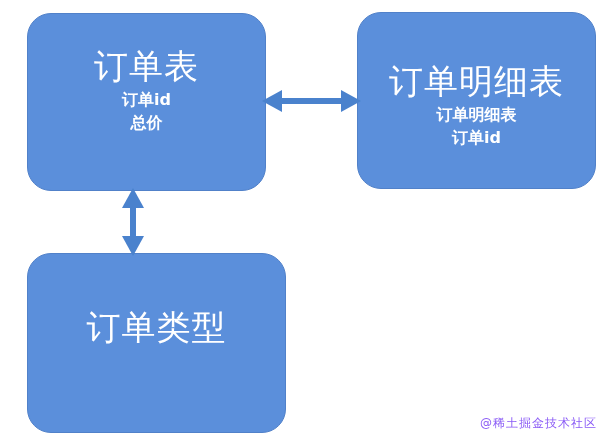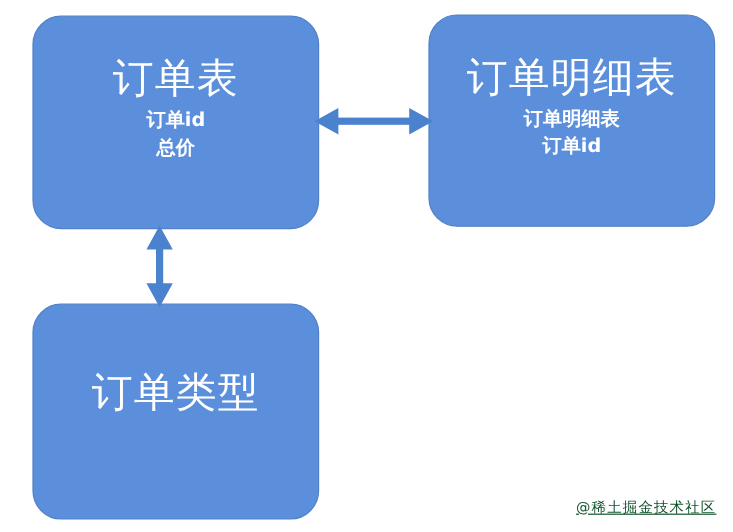--- a/index.html
+++ b/index.html
@@ -57,26 +57,26 @@
     top: 13px;
     width: 239px;
     height: 178px;
     padding-top: 32px;
   }
   #box-order-detail {
     left: 357px;
     top: 12px;
     width: 239px;
     height: 177px;
-    padding-top: 32px;
+    padding-top: 48px;
   }
   #box-order-type {
     left: 27px;
     top: 253px;
-    width: 239px;
+    width: 259px;
     height: 180px;
     padding-top: 53px;
   }
 
   
   .connector {
     position: absolute;
   }
   #connector-horizontal {
     left: 262px;
@@ -90,25 +90,24 @@
     width: 30px;
     height: 68px;
   }
 
   
   #watermark {
     position: absolute;
     right: 14px;
     bottom: 11px;
     font-size: 12px;
-    color: #14532d;
+    color: #8b5cf6;
     letter-spacing: 1px;
     white-space: nowrap;
     user-select: none;
-    text-decoration: underline;
   }
 </style>
 </head>
 <body>
 
 <div id="canvas">
 
   <div class="entity-box" id="box-order">
     <div class="entity-title">订单表</div>
     <div class="entity-fields">

